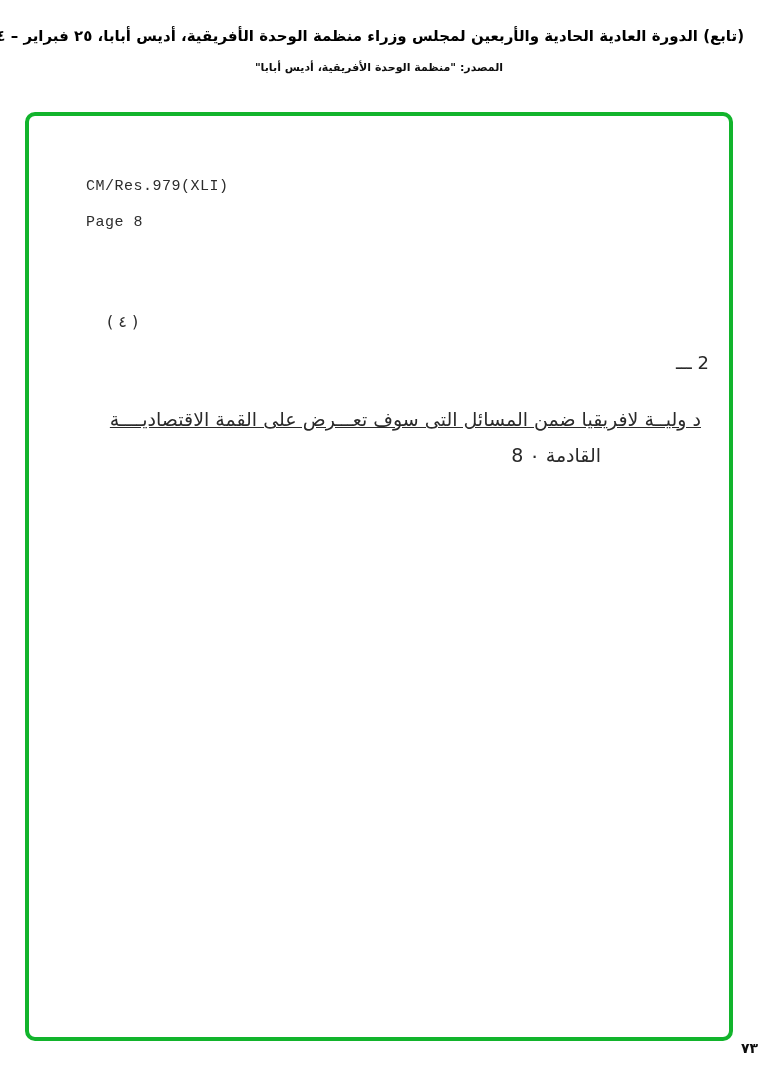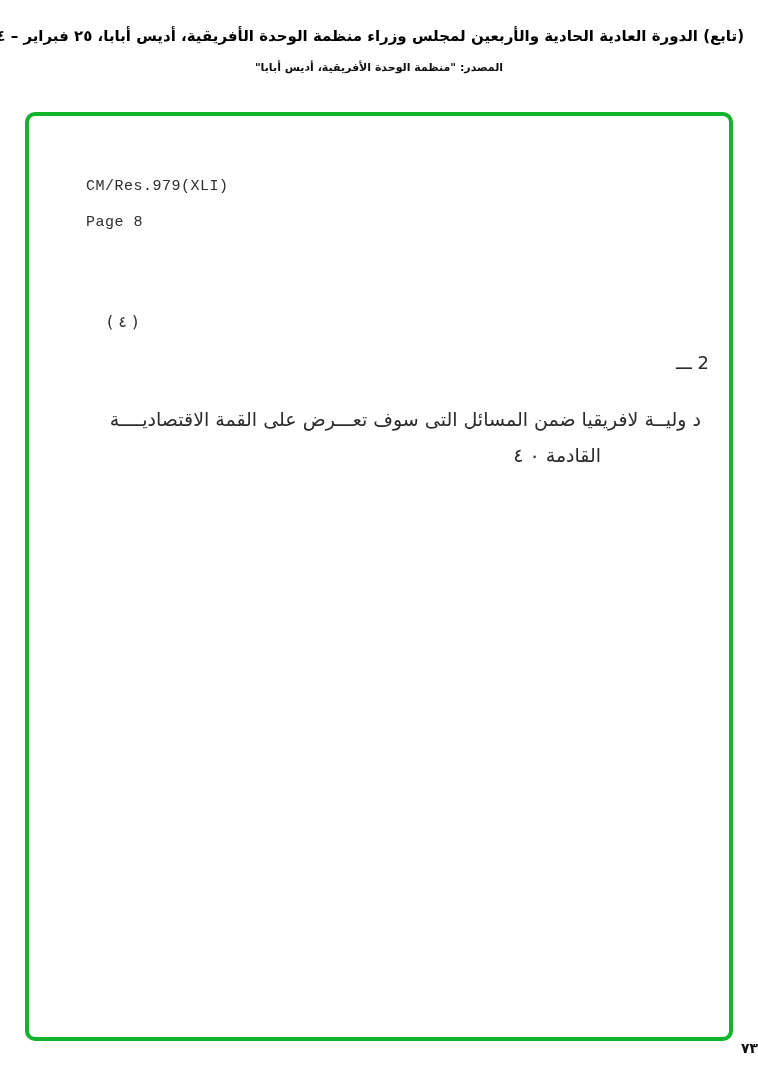--- a/index.html
+++ b/index.html
@@ -54,21 +54,21 @@
   .para-number {
     position: absolute; right: 20px; top: 236px;
     direction: rtl; font-size: 18px; color: #2a2a2a; white-space: nowrap;
   }
   .para-line {
     position: absolute; direction: rtl;
     font-size: 19px; color: #2a2a2a;
     white-space: nowrap; line-height: 1.3;
   }
   .line1 { right: 73px;  top: 233px; }
-  .line2 { right: 28px;  top: 291px; }
+  .line2 { right: 28px;  top: 291px; text-decoration: underline; }
   .line3 { right: 128px; top: 327px; }
   
   .footer-page-number {
     position: absolute; left: 0; right: 0; top: 1040px;
     text-align: right; direction: rtl;
     font-size: 14px; font-weight: 700; color: #0d0d0d;
     letter-spacing: 2px;
   }
 </style>
 </head>
@@ -86,19 +86,19 @@
 
     <div class="doc-page-label">Page 8</div>
 
     <div class="section-marker">( ٤ )</div>
 
     <div class="para-number">2 ـــ</div>
 
 
     <div class="para-line line2">د وليــة لافريقيا ضمن المسائل التى   سوف    تعـــرض على القمة الاقتصاديــــة</div>
 
-    <div class="para-line line3">القادمة ٠ ٤</div>
+    <div class="para-line line3">القادمة ٠ 8</div>
 
   </div>
 
   <div class="footer-page-number">٧٣</div>
 
 </div>
 
 </body></html>

